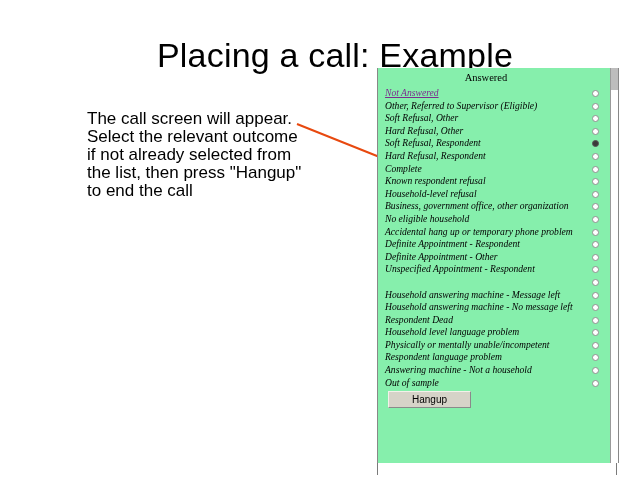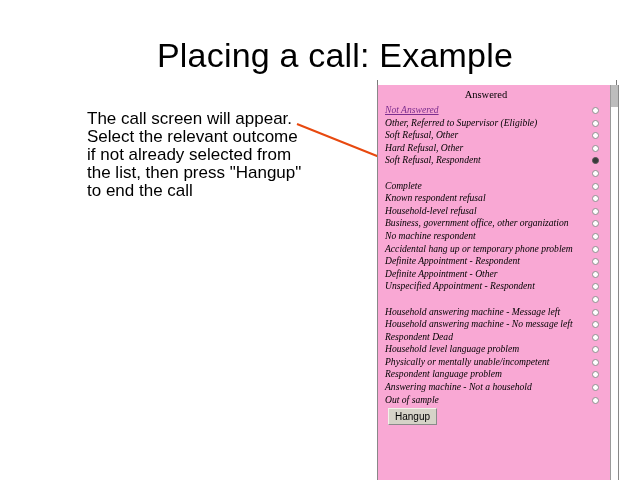--- a/index.html
+++ b/index.html
@@ -47,24 +47,24 @@
     position: absolute;
     left: 280px;
     top: 120px;
     width: 110px;
     height: 50px;
   }
   
   .shot {
     position: absolute;
     left: 362px;
-    top: 85px;
+    top: 68px;
     width: 240px;
     height: 395px;
-    background: #f9a8d4;
+    background: #86efac;
     border-left: 1px solid #888888;
     border-right: 1px solid #888888;
     overflow: hidden;
   }
   .shot-inner {
     position: relative;
     width: 100%;
     height: 100%;
     font-family: "Liberation Serif", serif;
   }
@@ -115,21 +115,21 @@
     box-sizing: border-box;
   }
   .radio.checked {
     background: #3a3a3a;
     border-color: #555555;
   }
   .hangup-btn {
     position: absolute;
     left: 10px;
     bottom: 55px;
-    padding: 2px 6px;
+    padding: 2px 23px;
     font-family: "Liberation Sans", sans-serif;
     font-size: 10px;
     color: #000000;
     background: #d6d3c8;
     border: 1px solid #8a8a8a;
     border-top-color: #f3f1ea;
     border-left-color: #f3f1ea;
   }
   .scroll-strip {
     position: absolute;
@@ -194,40 +194,41 @@
         </div>
         <div class="opt-row">
           <span class="opt-label">Hard Refusal, Other</span>
           <span class="radio"></span>
         </div>
         <div class="opt-row">
           <span class="opt-label">Soft Refusal, Respondent</span>
           <span class="radio checked"></span>
         </div>
         <div class="opt-row">
+          <span class="opt-label">Hard Refusal, Respondent</span>
           <span class="radio"></span>
         </div>
         <div class="opt-row">
           <span class="opt-label">Complete</span>
           <span class="radio"></span>
         </div>
         <div class="opt-row">
           <span class="opt-label">Known respondent refusal</span>
           <span class="radio"></span>
         </div>
         <div class="opt-row">
           <span class="opt-label">Household-level refusal</span>
           <span class="radio"></span>
         </div>
         <div class="opt-row">
           <span class="opt-label">Business, government office, other organization</span>
           <span class="radio"></span>
         </div>
         <div class="opt-row">
-          <span class="opt-label">No machine respondent</span>
+          <span class="opt-label">No eligible household</span>
           <span class="radio"></span>
         </div>
         <div class="opt-row">
           <span class="opt-label">Accidental hang up or temporary phone problem</span>
           <span class="radio"></span>
         </div>
         <div class="opt-row">
           <span class="opt-label">Definite Appointment - Respondent</span>
           <span class="radio"></span>
         </div>

